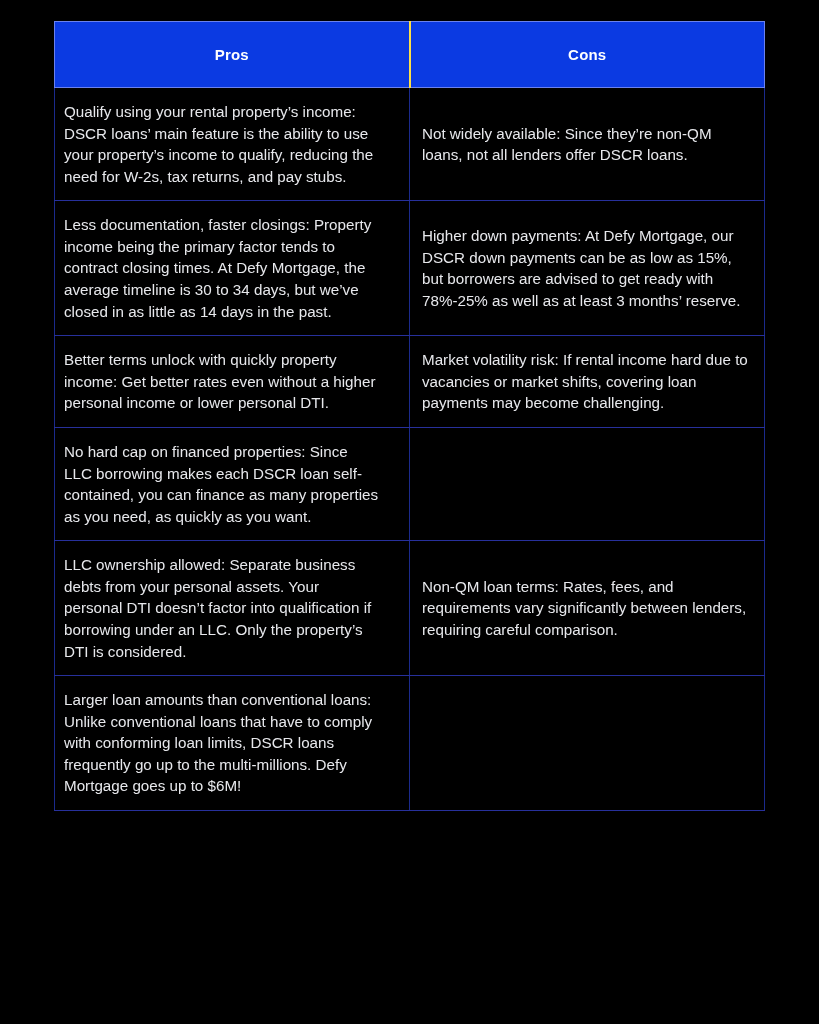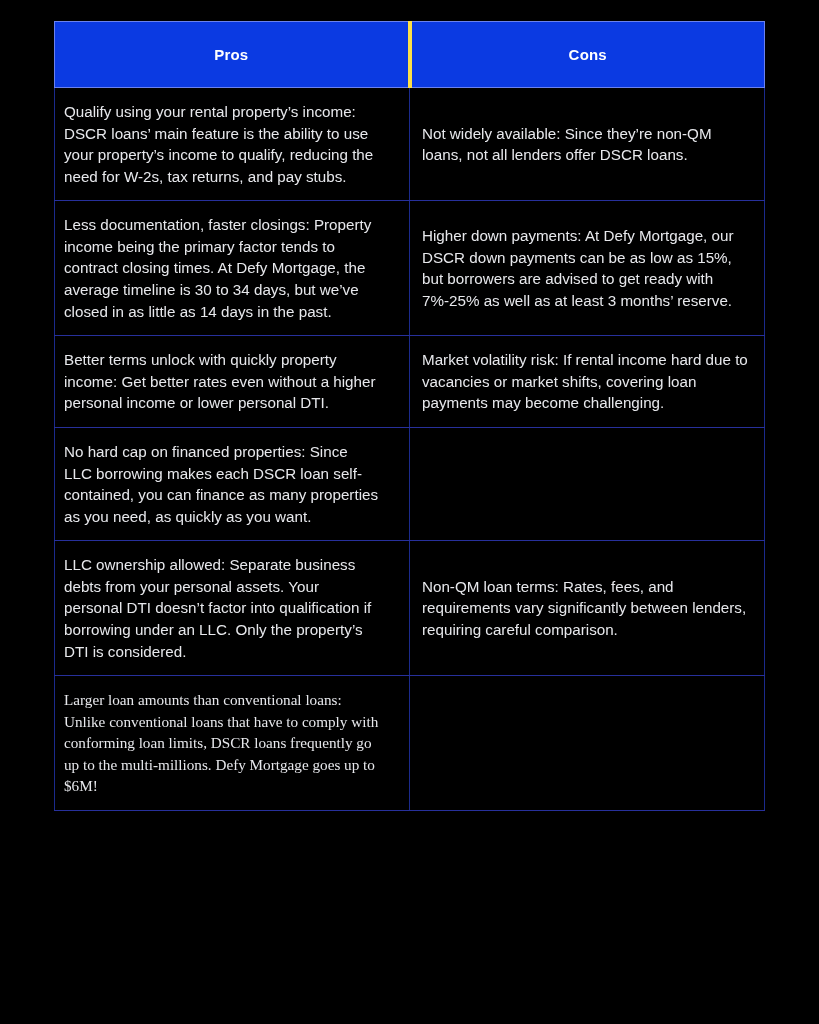--- a/index.html
+++ b/index.html
@@ -42,21 +42,21 @@
     font-weight: bold;
     letter-spacing: 0.2px;
     text-align: center;
     vertical-align: middle;
     height: 66px;
     border: 1px solid #6b82ee;
     padding: 4px 10px;
   }
 
   thead th.header-cons {
-    border-left: 4px solid #fde047;
+    border-left: 2px solid #fde047;
   }
 
   tbody td {
     border: 1px solid #1b2a8c;
     border-top-color: #27309b;
     border-bottom-color: #27309b;
     color: #e7e8ec;
     font-size: 15.2px;
     line-height: 1.42;
     vertical-align: middle;
@@ -74,21 +74,20 @@
     padding-left: 12px;
     padding-right: 14px;
   }
 
   tbody td.cell-empty {
     color: transparent;
   }
 
   tbody tr:last-child td {
     border-bottom: 1px solid #27309b;
-    font-family: Liberation Serif, serif;
   }
 </style>
 </head>
 <body>
 
 <div id="page">
   <div id="table-wrap">
     <table class="pros-cons-table">
       <colgroup>
         <col class="col-pros">
@@ -100,21 +99,21 @@
           <th class="header-cons">Cons</th>
         </tr>
       </thead>
       <tbody>
         <tr>
           <td class="cell-pros">Qualify using your rental property’s income: DSCR loans’ main feature is the ability to use your property’s income to qualify, reducing the need for W-2s, tax returns, and pay stubs.</td>
           <td class="cell-cons">Not widely available: Since they’re non-QM loans, not all lenders offer DSCR loans.</td>
         </tr>
         <tr>
           <td class="cell-pros">Less documentation, faster closings: Property income being the primary factor tends to contract closing times. At Defy Mortgage, the average timeline is 30 to 34 days, but we’ve closed in as little as 14 days in the past.</td>
-          <td class="cell-cons">Higher down payments: At Defy Mortgage, our DSCR down payments can be as low as 15%, but borrowers are advised to get ready with 7%-25% as well as at least 3 months’ reserve.</td>
+          <td class="cell-cons">Higher down payments: At Defy Mortgage, our DSCR down payments can be as low as 15%, but borrowers are advised to get ready with 78%-25% as well as at least 3 months’ reserve.</td>
         </tr>
         <tr>
           <td class="cell-pros">Better terms unlock with quickly property income: Get better rates even without a higher personal income or lower personal DTI.</td>
           <td class="cell-cons">Market volatility risk: If rental income hard due to vacancies or market shifts, covering loan payments may become challenging.</td>
         </tr>
         <tr>
           <td class="cell-pros">No hard cap on financed properties: Since LLC borrowing makes each DSCR loan self-contained, you can finance as many properties as you need, as quickly as you want.</td>
           <td class="cell-cons cell-empty"></td>
         </tr>
         <tr>

